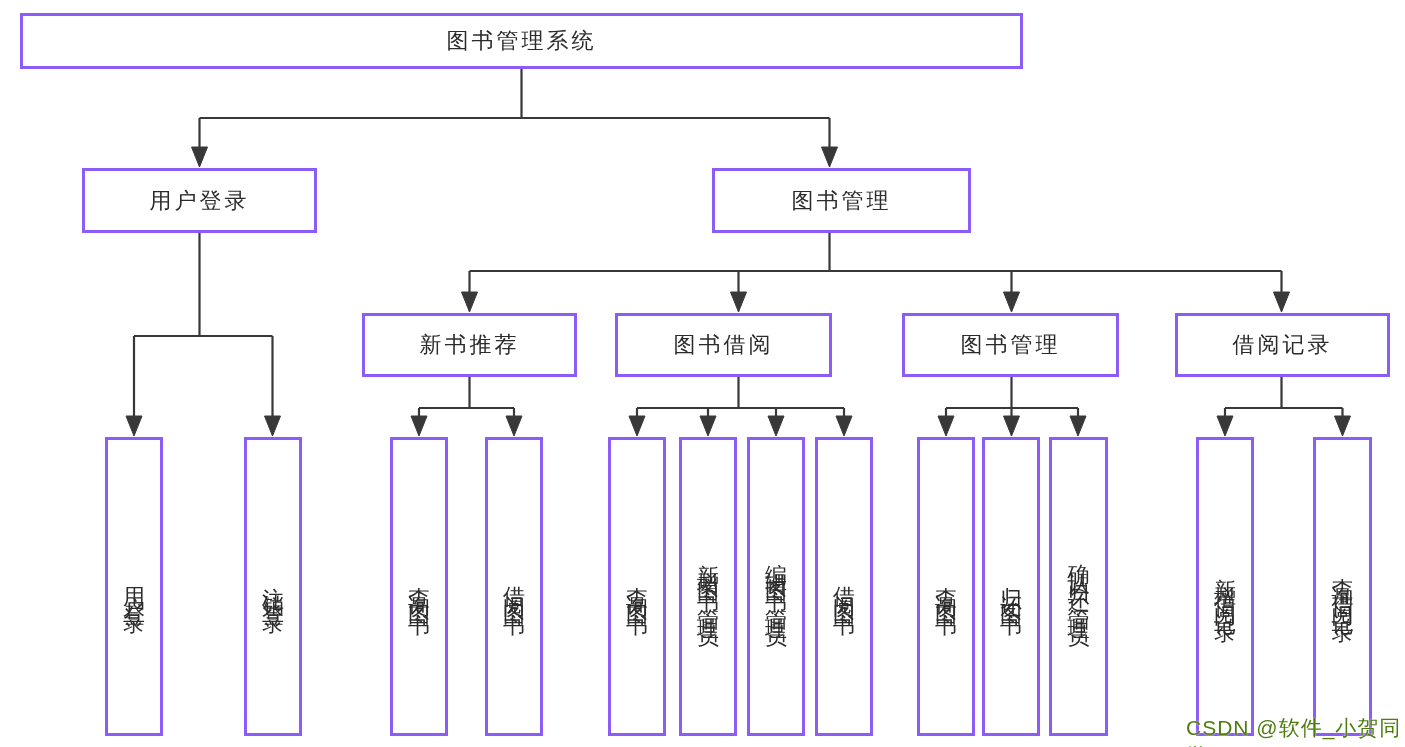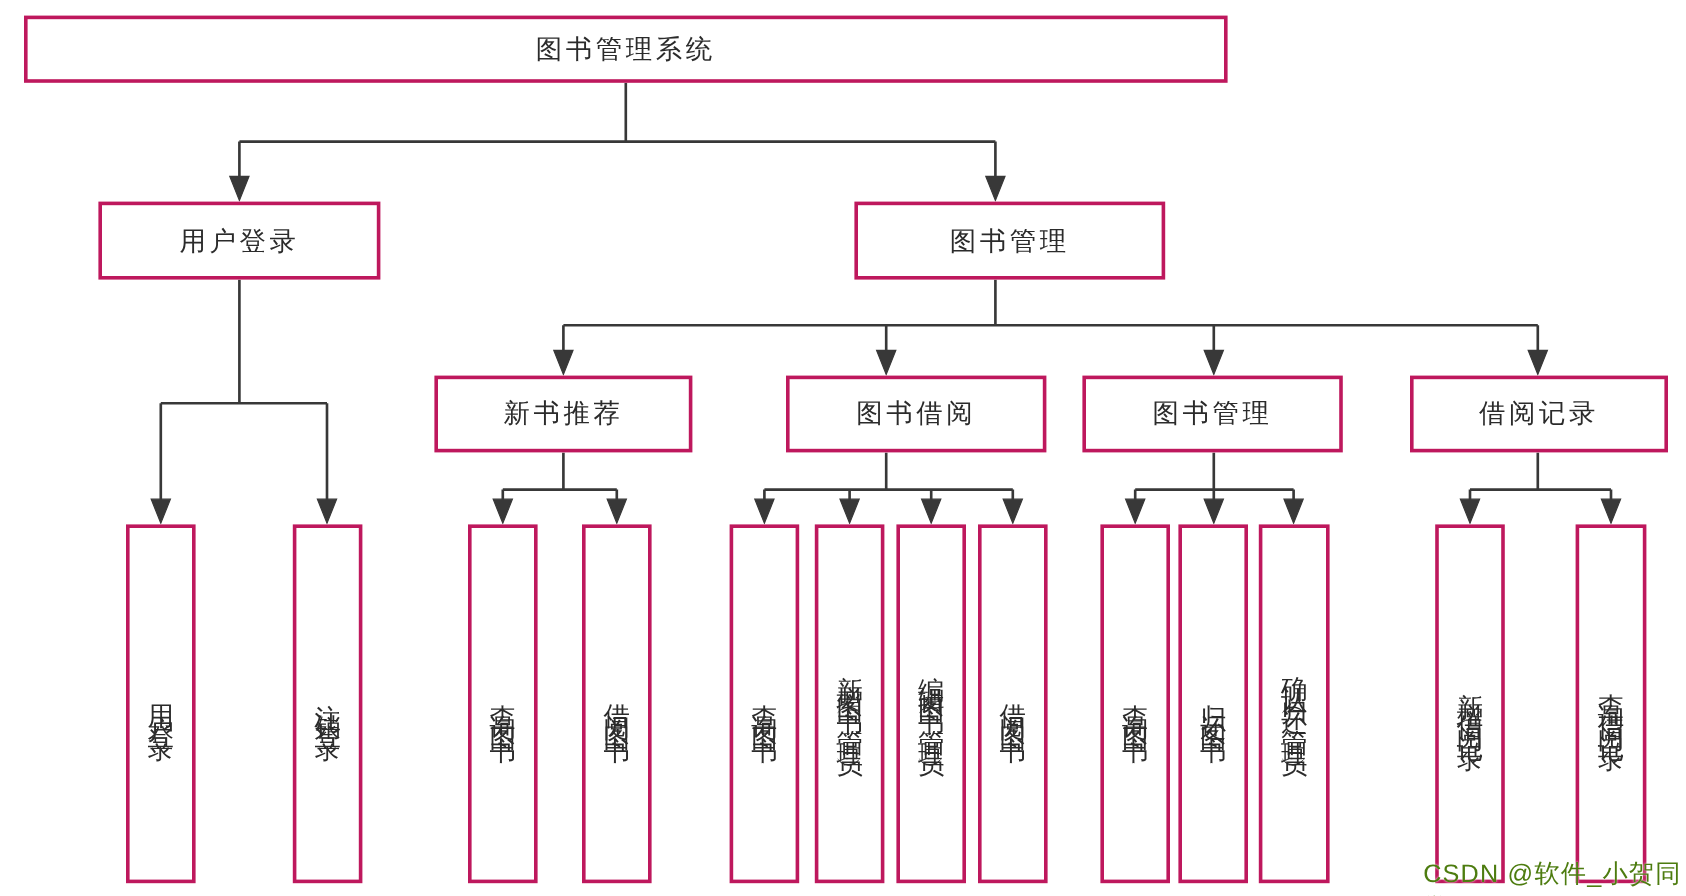--- a/index.html
+++ b/index.html
@@ -4,21 +4,21 @@
 <style>
   html,body{margin:0;padding:0;background:#ffffff;}
   .canvas{
     position:relative;width:1405px;height:747px;background:#ffffff;
     font-family:"Liberation Sans","DejaVu Sans",sans-serif;color:#2b2b2b;overflow:hidden;
   }
   .connector-layer{position:absolute;left:0;top:0;z-index:0;}
   .connector-layer path{stroke:#383838;stroke-width:2.2;fill:none;}
   .connector-layer polygon{fill:#383838;stroke:#383838;stroke-width:1;}
   .node{
-    position:absolute;box-sizing:border-box;border:3px solid #be185d;background:#ffffff;
+    position:absolute;box-sizing:border-box;border:3px solid #8b5cf6;background:#ffffff;
     display:flex;align-items:center;justify-content:center;
     font-size:22px;letter-spacing:3px;color:#2b2b2b;z-index:1;white-space:nowrap;
   }
   .leaf{
     writing-mode:vertical-rl;text-orientation:mixed;
     font-size:22px;letter-spacing:9px;white-space:normal;
   }
   .watermark{
     position:absolute;left:1186px;top:714px;z-index:2;
     font-size:21px;letter-spacing:1px;color:#4d7c0f;
@@ -72,21 +72,21 @@
       <polygon points="1334.5,416 1350.5,416 1342.5,436"></polygon>
     </g>
   </svg>
 
   <div class="node" style="left:20px;top:13px;width:1003px;height:56px;">图书管理系统</div>
 
   <div class="node" style="left:82px;top:168px;width:235px;height:65px;">用户登录</div>
   <div class="node" style="left:712px;top:168px;width:259px;height:65px;">图书管理</div>
 
   <div class="node" style="left:362px;top:313px;width:215px;height:64px;">新书推荐</div>
-  <div class="node" style="left:655px;top:313px;width:217px;height:64px;">图书借阅</div>
+  <div class="node" style="left:615px;top:313px;width:217px;height:64px;">图书借阅</div>
   <div class="node" style="left:902px;top:313px;width:217px;height:64px;">图书管理</div>
   <div class="node" style="left:1175px;top:313px;width:215px;height:64px;">借阅记录</div>
 
   <div class="node leaf" style="left:105px;top:437px;width:58px;height:299px;">用户登录</div>
   <div class="node leaf" style="left:244px;top:437px;width:58px;height:299px;">注销登录</div>
 
   <div class="node leaf" style="left:390px;top:437px;width:58px;height:299px;">查询图书</div>
   <div class="node leaf" style="left:485px;top:437px;width:58px;height:299px;">借阅图书</div>
 
   <div class="node leaf" style="left:608px;top:437px;width:58px;height:299px;">查询图书</div>

